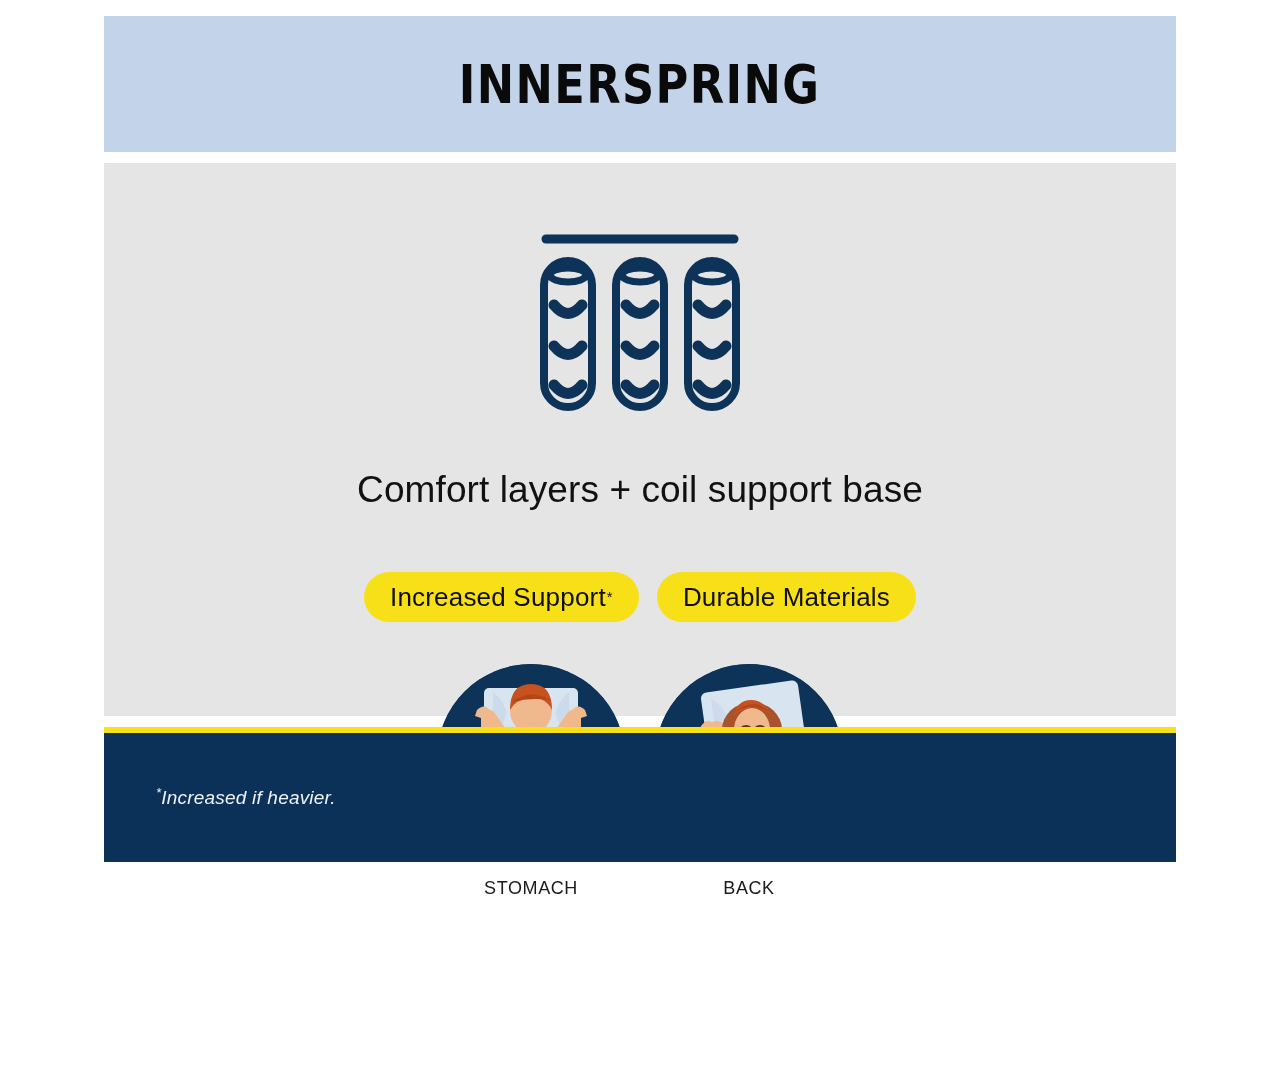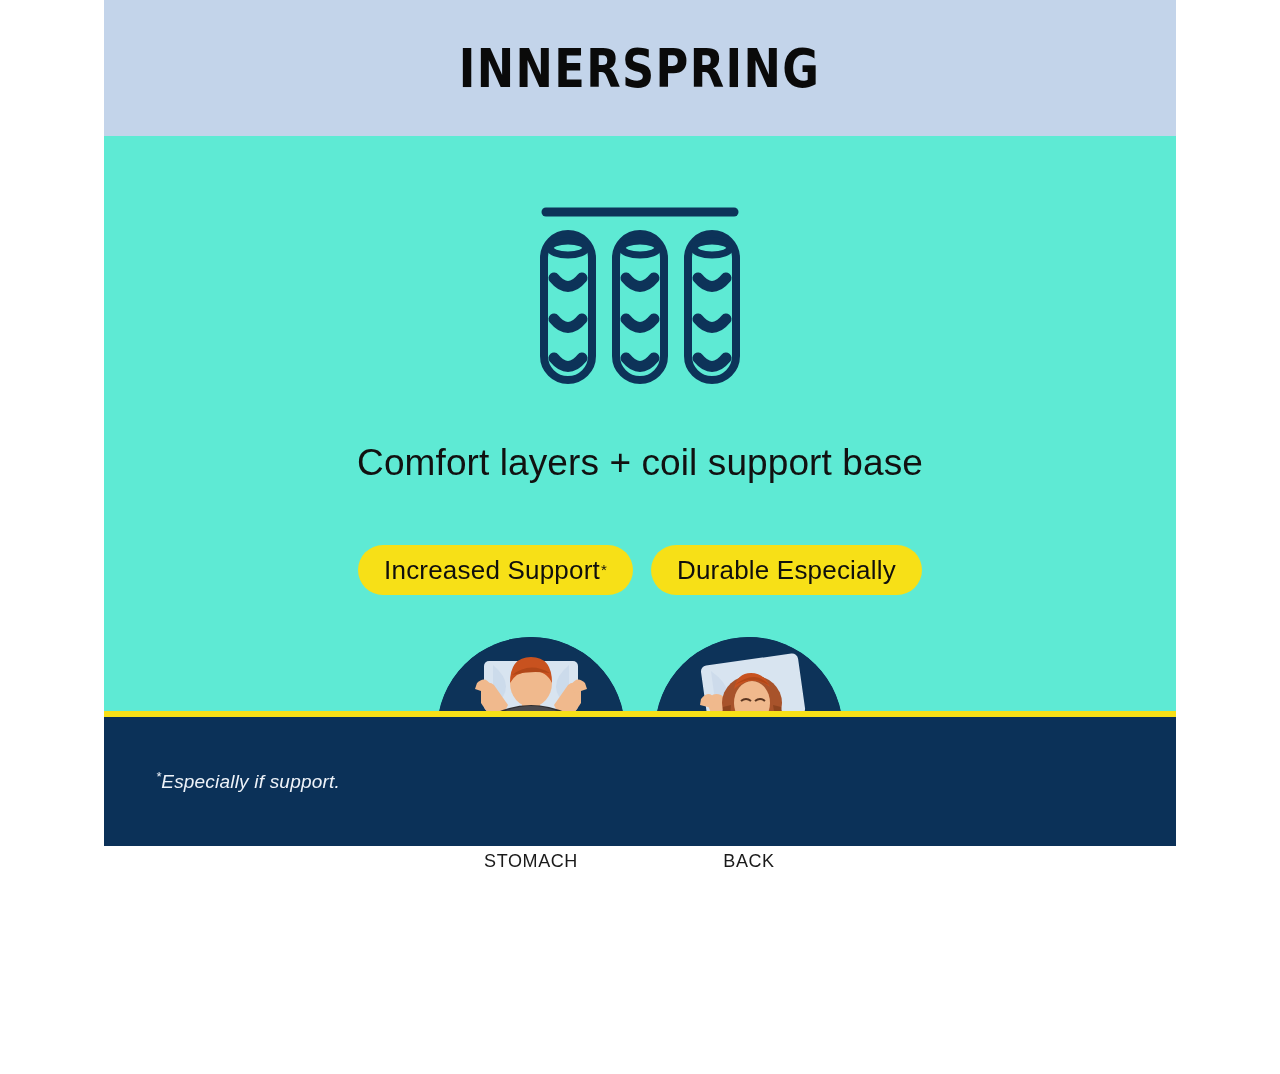--- a/index.html
+++ b/index.html
@@ -5,37 +5,37 @@
   html,body{margin:0;padding:0;}
   body{
     width:1280px;height:1074px;background:#ffffff;
     font-family:"Liberation Sans", sans-serif;
     -webkit-font-smoothing:antialiased;
   }
   .page{position:relative;width:1280px;height:1074px;background:#ffffff;overflow:hidden;}
 
   
   .card{
-    position:absolute;left:104px;top:0;width:1072px;height:846px;
-    background:#ffffff;display:flex;flex-direction:column;
+    position:absolute;left:104px;top:16px;width:1072px;height:846px;
+    background:#ffffff;display:flex;flex-direction:column;gap:11px;
   }
 
   
   .header{
     height:136px;background:#c3d4ea;
     display:flex;align-items:center;justify-content:center;flex:0 0 auto;
   }
   .header-title{
     font-family:"Liberation Sans Narrow","DejaVu Sans Condensed","Liberation Sans",sans-serif;
     font-weight:700;font-size:54px;letter-spacing:1.5px;color:#0a0a0a;
     transform:scaleX(.92);transform-origin:center;
   }
 
   
-  .body{flex:1 1 auto;position:relative;background:#5eead4;}
+  .body{flex:1 1 auto;position:relative;background:#e5e5e5;}
 
   
   .icon-wrap{position:absolute;left:0;right:0;top:70px;display:flex;justify-content:center;}
   .coil-svg{display:block;}
 
   
   .headline{
     position:absolute;left:0;right:0;top:306px;text-align:center;
     font-family:"Liberation Sans","DejaVu Sans",sans-serif;
     font-weight:300;font-size:37px;color:#111111;letter-spacing:.1px;
@@ -131,21 +131,21 @@
       </div>
 
       <div class="headline">Comfort layers + coil support base</div>
 
       <div class="pills">
         <div class="pill">
           <span>Increased Support</span>
             <sup>*</sup>
         </div>
         <div class="pill">
-          <span>Durable Especially</span>
+          <span>Durable Materials</span>
         </div>
       </div>
 
       <div class="positions">
 
         <div class="pos">
           <div class="pos-circle">
             <svg viewBox="0 0 188 188">
               <defs>
                   <clipPath id="cl1">
@@ -235,18 +235,18 @@
               </g>
             </svg>
           </div>
           <div class="pos-label">BACK</div>
         </div>
 
       </div>
     </div>
 
     <div class="footer">
-      <div class="footnote"><span class="star">*</span><span>Especially if support.</span></div>
+      <div class="footnote"><span class="star">*</span><span>Increased if heavier.</span></div>
 
     </div>
 
   </div>
 </div>
 
 </body></html>

